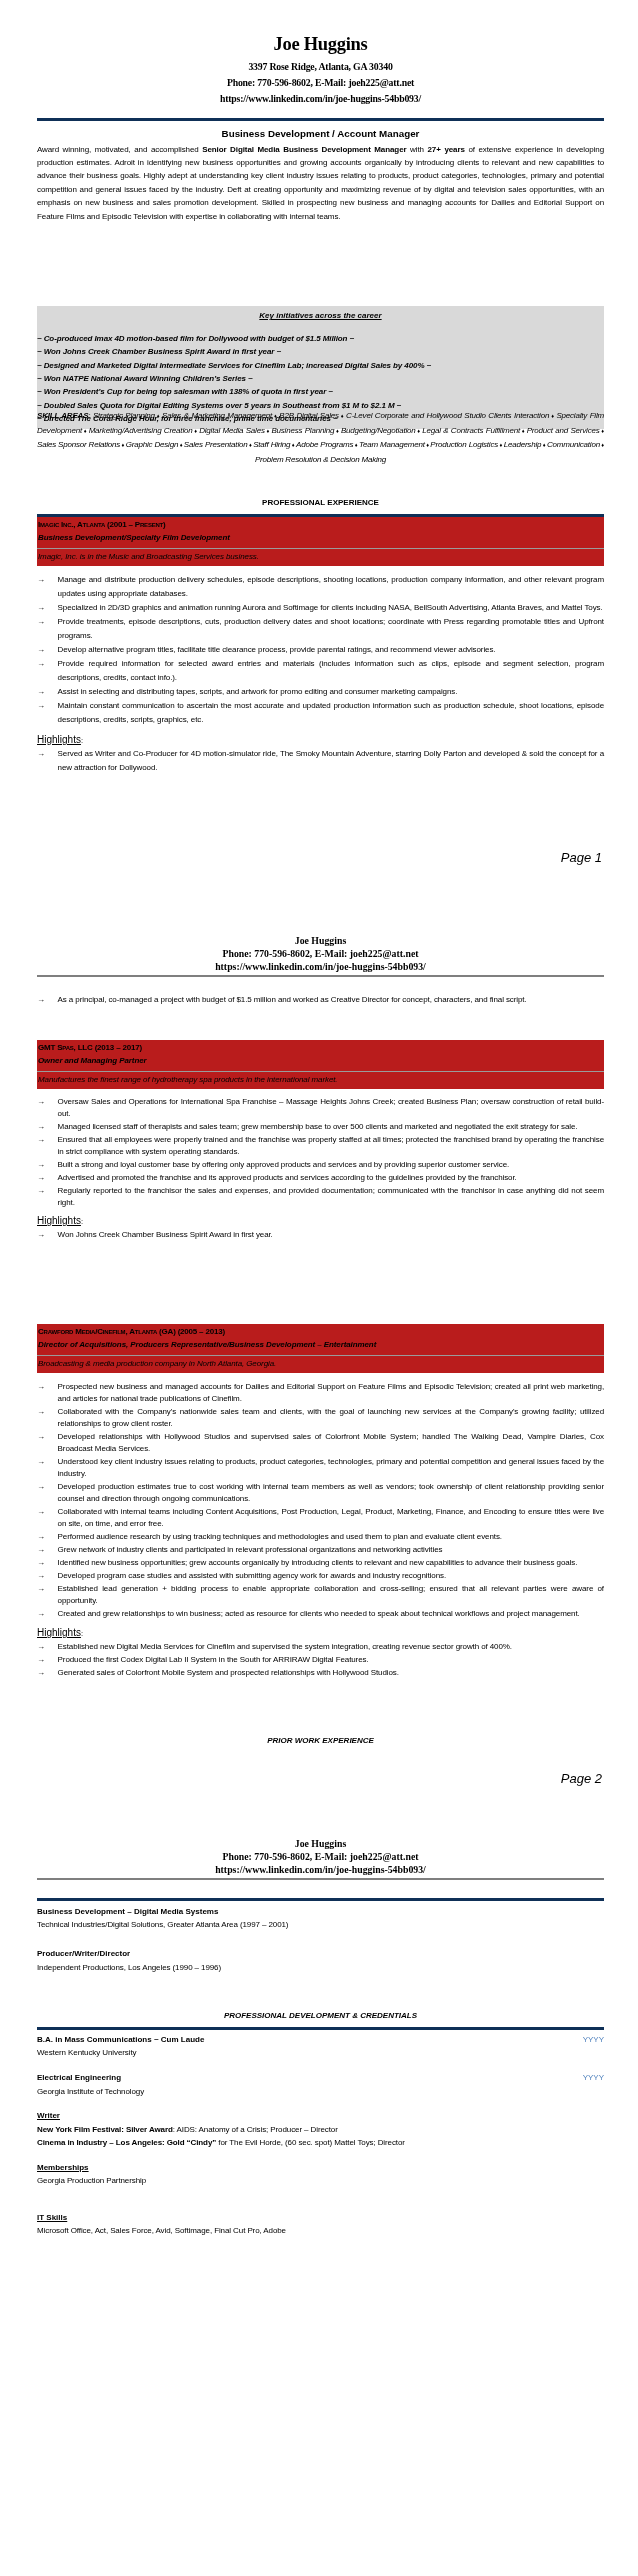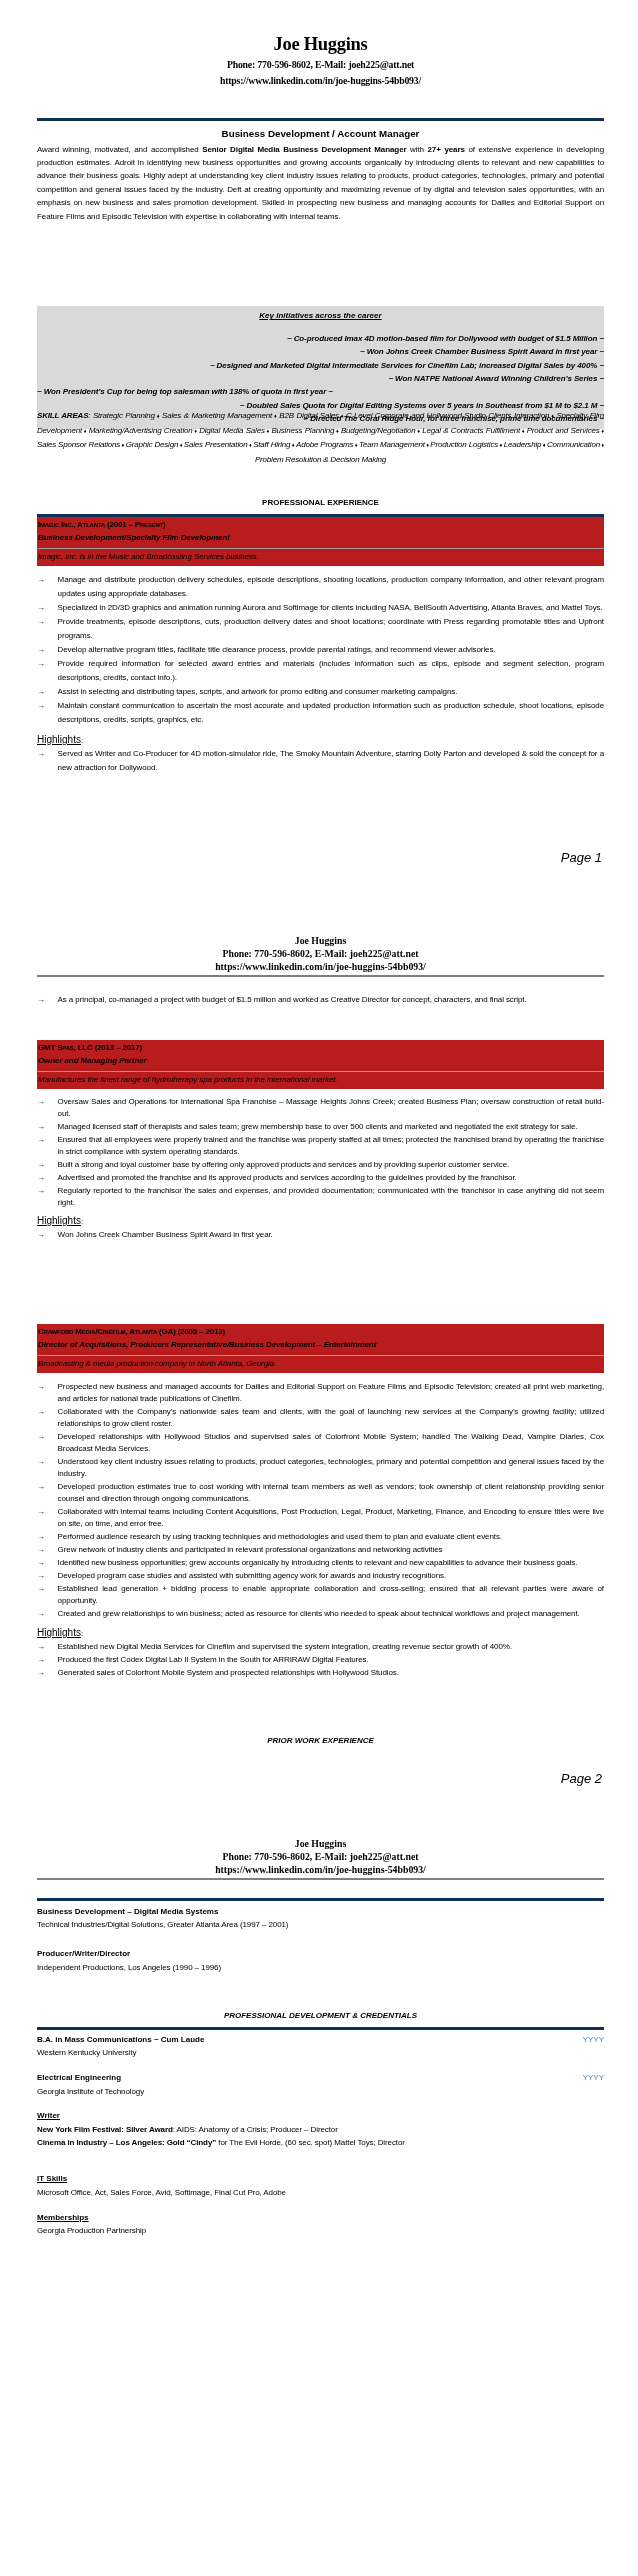--- a/index.html
+++ b/index.html
@@ -10,21 +10,21 @@
   .serif { font-family: "Liberation Serif", serif; font-weight: bold; text-align: center; }
   .name-big { font-size: 18.5px; line-height: 21.6px; letter-spacing: -0.3px; }
   .hdr-line { font-size: 9.8px; line-height: 14px; letter-spacing: -0.2px; }
   .name-small { font-size: 9.8px; line-height: 13px; }
   .rule-blue { height: 2.6px; background: #0f3057; }
   .rule-gray { height: 1.5px; background: #7f7f7f; }
   .title-center { text-align: center; font-weight: bold; font-size: 9.8px; line-height: 13.4px; }
   .summary { text-align: justify; line-height: 13.4px; font-size: 8px; letter-spacing: -0.1px; }
   .key-box { background: #d9d9d9; padding: 3.1px 0 3.1px 0; }
   .key-title { text-align: center; font-weight: bold; font-style: italic; text-decoration: underline; font-size: 8px; line-height: 13.4px; margin-bottom: 9.3px; }
-  .key-item { text-align: right; font-weight: bold; font-style: italic; font-size: 8px; line-height: 13.4px; letter-spacing: -0.1px; }
+  .key-item { text-align: left; font-weight: bold; font-style: italic; font-size: 8px; line-height: 13.4px; letter-spacing: -0.1px; }
   .key-item.left { text-align: left; }
   .skills { text-align: justify; font-style: italic; font-size: 8px; line-height: 13.7px; letter-spacing: -0.2px; text-align-last: center; }
   .skills .lbl { font-weight: bold; }
   .sec-head { text-align: center; font-weight: bold; font-size: 8px; line-height: 12.4px; }
   .sec-head.italic { font-style: italic; }
   .job-box { background: #b91c1c; }
   .job-top { padding: 1px 1px 3.1px 1px; }
   .company { font-weight: bold; font-variant: small-caps; font-size: 8px; line-height: 13.4px; letter-spacing: -0.2px; }
   .role { font-weight: bold; font-style: italic; font-size: 8px; line-height: 13.4px; letter-spacing: -0.1px; }
   .job-desc { font-style: italic; font-size: 8px; line-height: 14.4px; padding: 1px 1px 1px 1px; letter-spacing: -0.1px; }
@@ -42,20 +42,21 @@
   .u-head { font-weight: bold; text-decoration: underline; font-size: 8px; line-height: 13.4px; }
   .plain { font-size: 8px; line-height: 13.4px; letter-spacing: -0.1px; }
   b { font-weight: bold; }
 </style>
 </head>
 <body>
 
 <div class="page">
   <div class="content" style="top:34px;">
     <div class="serif name-big">Joe Huggins</div>
+    <div class="serif hdr-line" style="margin-top:4.1px;">3397 Rose Ridge, Atlanta, GA 30340</div>
     <div class="serif hdr-line" style="margin-top:2.1px;">Phone: 770-596-8602, E-Mail: joeh225@att.net</div>
     <div class="serif hdr-line" style="margin-top:2.1px;">https://www.linkedin.com/in/joe-huggins-54bb093/</div>
   </div>
   <div class="content rule-blue" style="top:118px;"></div>
 
   <div class="content" style="top:127px;">
     <div class="title-center">Business Development / Account Manager</div>
     <p class="summary" style="margin-top:2.1px;"><span>Award winning, motivated, and accomplished </span><b>Senior Digital Media Business Development Manager</b><span> with </span><b>27+ years</b><span> of extensive experience in developing production estimates. Adroit in identifying new business opportunities and growing accounts organically by introducing clients to relevant and new capabilities to advance their business goals. Highly adept at understanding key client industry issues relating to products, product categories, technologies, primary and potential competition and general issues faced by the industry. Deft at creating opportunity and maximizing revenue of by digital and television sales opportunities, with an emphasis on new business and sales promotion development. Skilled in prospecting new business and managing accounts for Dailies and Editorial Support on Feature Films and Episodic Television with expertise in collaborating with internal teams.</span></p>
   </div>
 
@@ -224,25 +225,25 @@
       </div>
       <div class="plain">Georgia Institute of Technology</div>
     </div>
 
     <div style="margin-top:11.3px;">
       <div class="u-head">Writer</div>
       <div class="plain"><b>New York Film Festival: Silver Award</b><span>: AIDS: Anatomy of a Crisis; Producer – Director</span></div>
       <div class="plain"><b>Cinema in Industry – Los Angeles: Gold “Cindy”</b><span> for The Evil Horde, (60 sec. spot) Mattel Toys; Director</span></div>
     </div>
 
+    <div style="margin-top:11.3px;">
+      <div class="u-head">Memberships</div>
+      <div class="plain">Georgia Production Partnership</div>
+    </div>
+
     <div style="margin-top:23px;">
       <div class="u-head">IT Skills</div>
       <div class="plain">Microsoft Office, Act, Sales Force, Avid, Softimage, Final Cut Pro, Adobe</div>
     </div>
-
-    <div style="margin-top:11.3px;">
-      <div class="u-head">Memberships</div>
-      <div class="plain">Georgia Production Partnership</div>
-    </div>
   </div>
 
 </div>
 
 
 </body></html>

